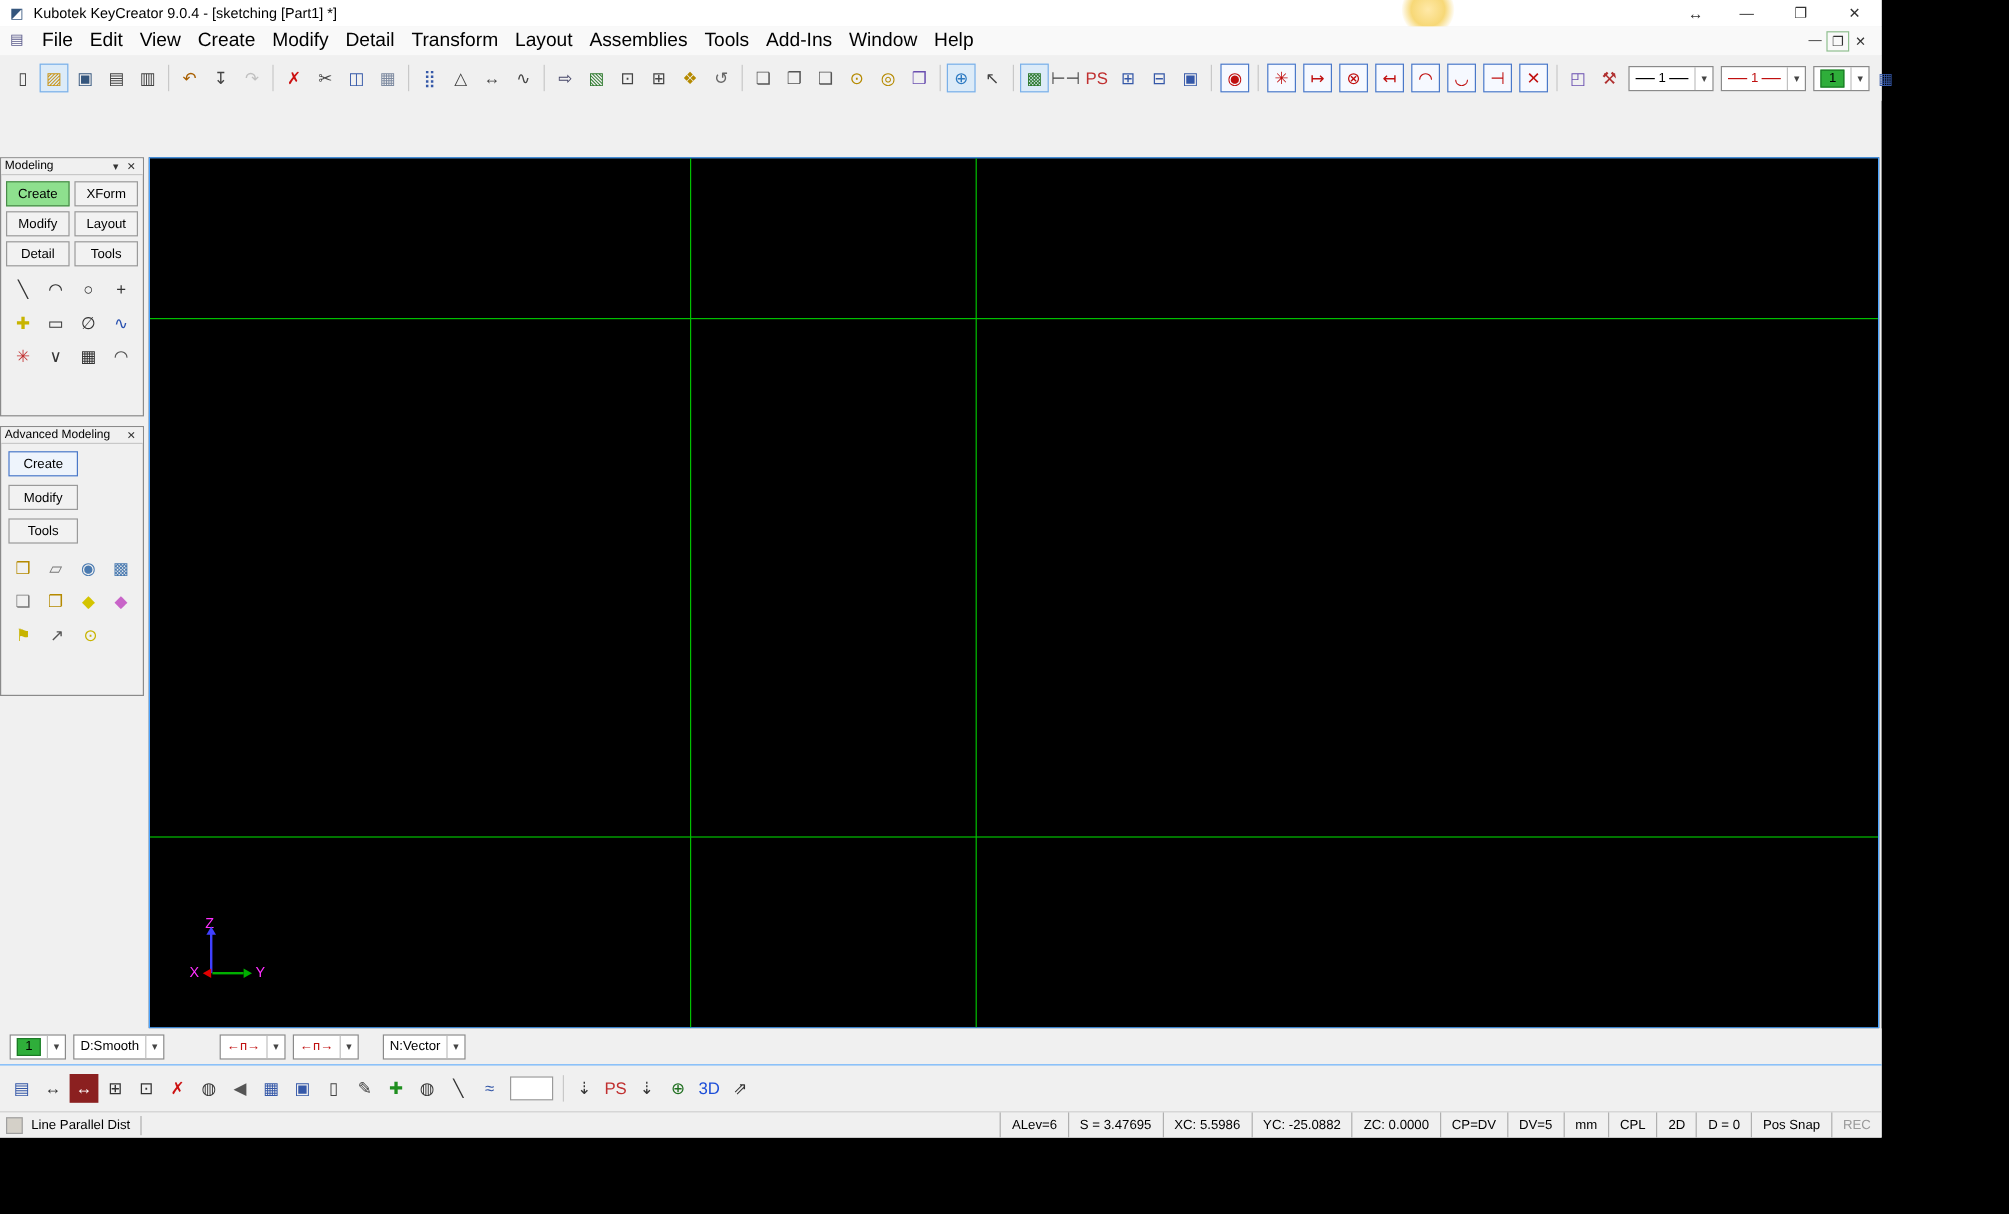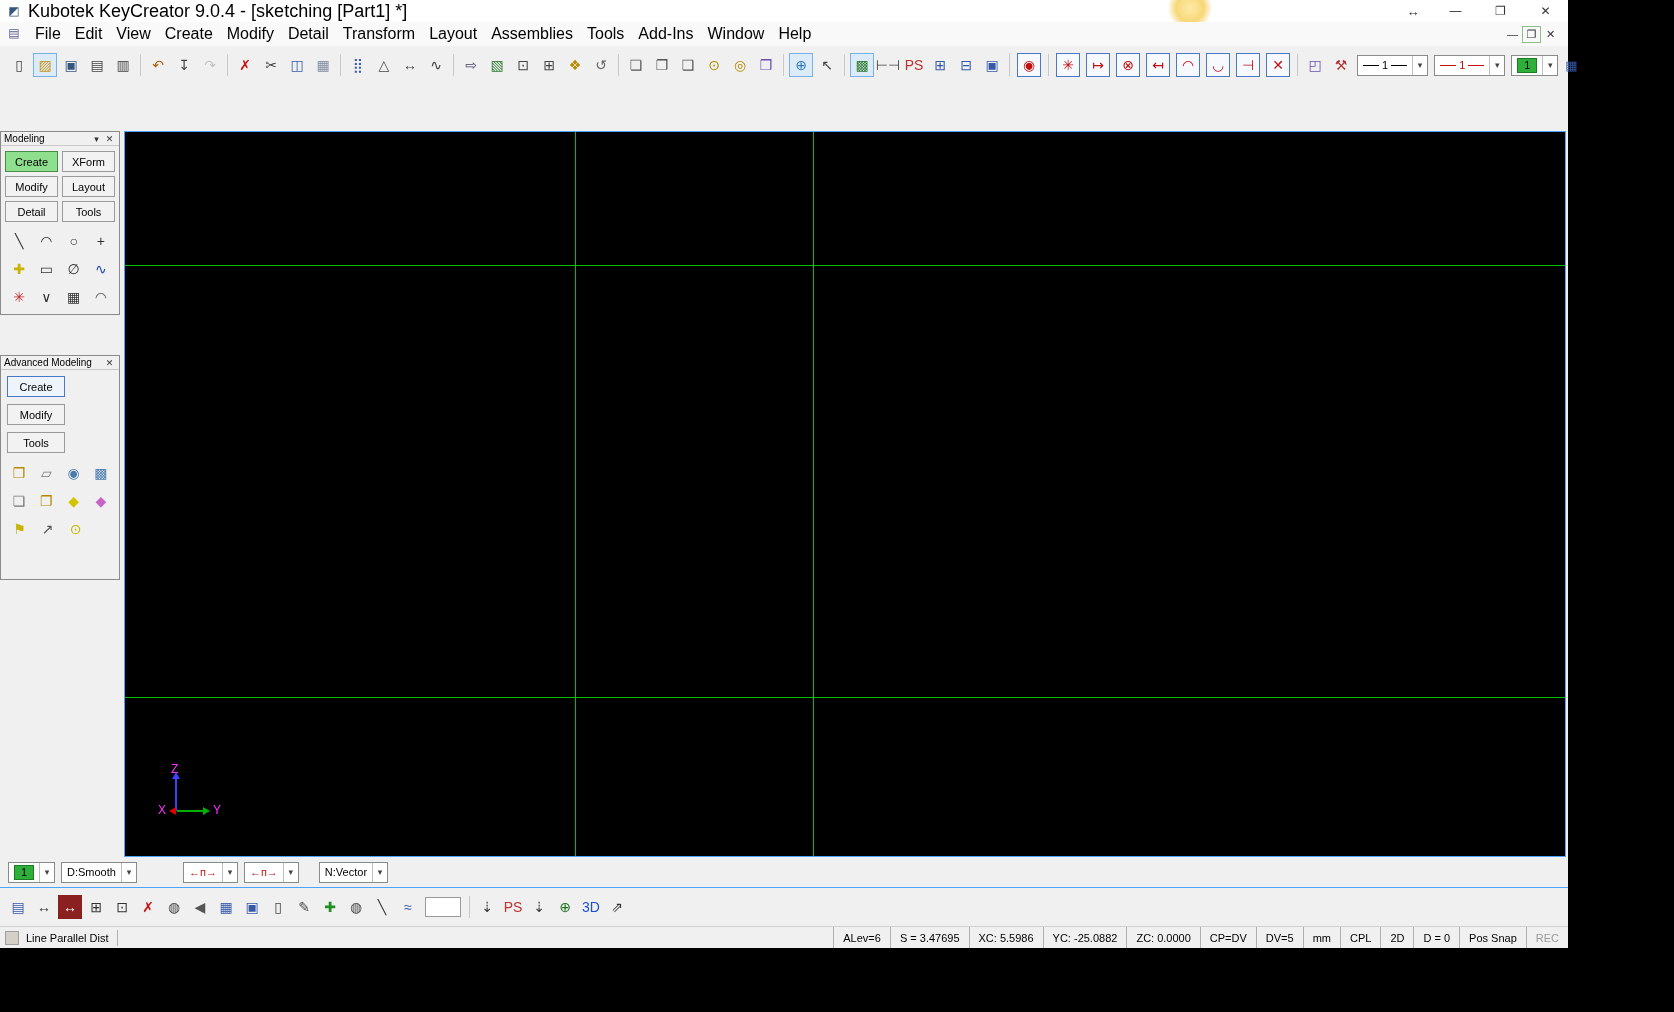--- a/index.html
+++ b/index.html
@@ -5,21 +5,21 @@
   * { box-sizing: border-box; margin: 0; padding: 0; }
   html,body { width:1674px; height:1012px; overflow:hidden; background:#000;
               font-family:"Liberation Sans", sans-serif; font-size:12px; color:#000; }
   .app { position:absolute; left:0; top:0; width:1568px; height:948px; background:#f0f0f0; }
 
   
   .titlebar { position:absolute; left:0; top:0; width:100%; height:22px; background:#ffffff;
               display:flex; align-items:center; }
   .app-icon { width:16px; height:16px; margin:0 6px 0 6px; font-size:12px; color:#35567d;
               display:flex; align-items:center; justify-content:center; }
-  .title-text { font-size:18px; color:#000; }
+  .title-text { font-size:12px; color:#000; }
   .glow { position:absolute; left:1168px; top:-14px; width:44px; height:44px; border-radius:50%;
           background:radial-gradient(circle,#ffe9a8 0%,#f7d877 45%,rgba(247,216,119,0) 72%); }
   .tb-right { margin-left:auto; display:flex; align-items:center; height:100%; }
   .tb-resize { width:40px; text-align:center; font-size:13px; color:#333; }
   .winbtn { width:45px; height:22px; display:flex; align-items:center; justify-content:center;
             font-size:12px; color:#333; }
 
   
   .menubar { position:absolute; left:0; top:22px; width:100%; height:24px; background:#f9f9f9;
              display:flex; align-items:center; }
@@ -59,21 +59,21 @@
   .promptbox { position:absolute; left:0; top:84px; width:656px; height:47px; background:#fff;
                border:1px solid #a0a0a0; }
   .prompt-msg { position:absolute; left:30px; bottom:6px; font-size:11px; color:#000; }
   .prompt-btns { position:absolute; top:5px; right:12px; display:flex; gap:8px; }
   .pbtn-prompt { height:16px; padding:0 8px; font-size:11px; display:flex; align-items:center;
                  background:#f0f0f0; border:1px solid #8a8a8a; border-radius:2px; }
   .pbtn-prompt.focus { border:1px solid #3973c6; background:#eaf2fc; }
 
   
   .palette { position:absolute; left:0; width:120px; background:#f0f0f0; border:1px solid #8a8a8a; }
-  .pal-modeling { top:131px; height:184px; }
+  .pal-modeling { top:131px; height:216px; }
   .pal-advanced { top:355px; height:225px; }
   .pal-head { height:14px; display:flex; align-items:center; font-size:10px; padding:0 3px;
               border-bottom:1px solid #c8c8c8; background:#f0f0f0; }
   .pal-head .ph-title { flex:1; }
   .ph-btn { width:13px; text-align:center; font-size:9px; color:#333; }
   .pal-grid2 { display:grid; grid-template-columns:1fr 1fr; gap:4px; padding:5px 4px; }
   .pbtn { height:21px; display:flex; align-items:center; justify-content:center; font-size:11px;
           background:#f2f2f2; border:1px solid #9a9a9a; }
   .pbtn.green { background:#8ee08e; border-color:#4a8a4a; }
   .pbtn.focus { border:1px solid #4a78c8; background:#eef4fc; }

